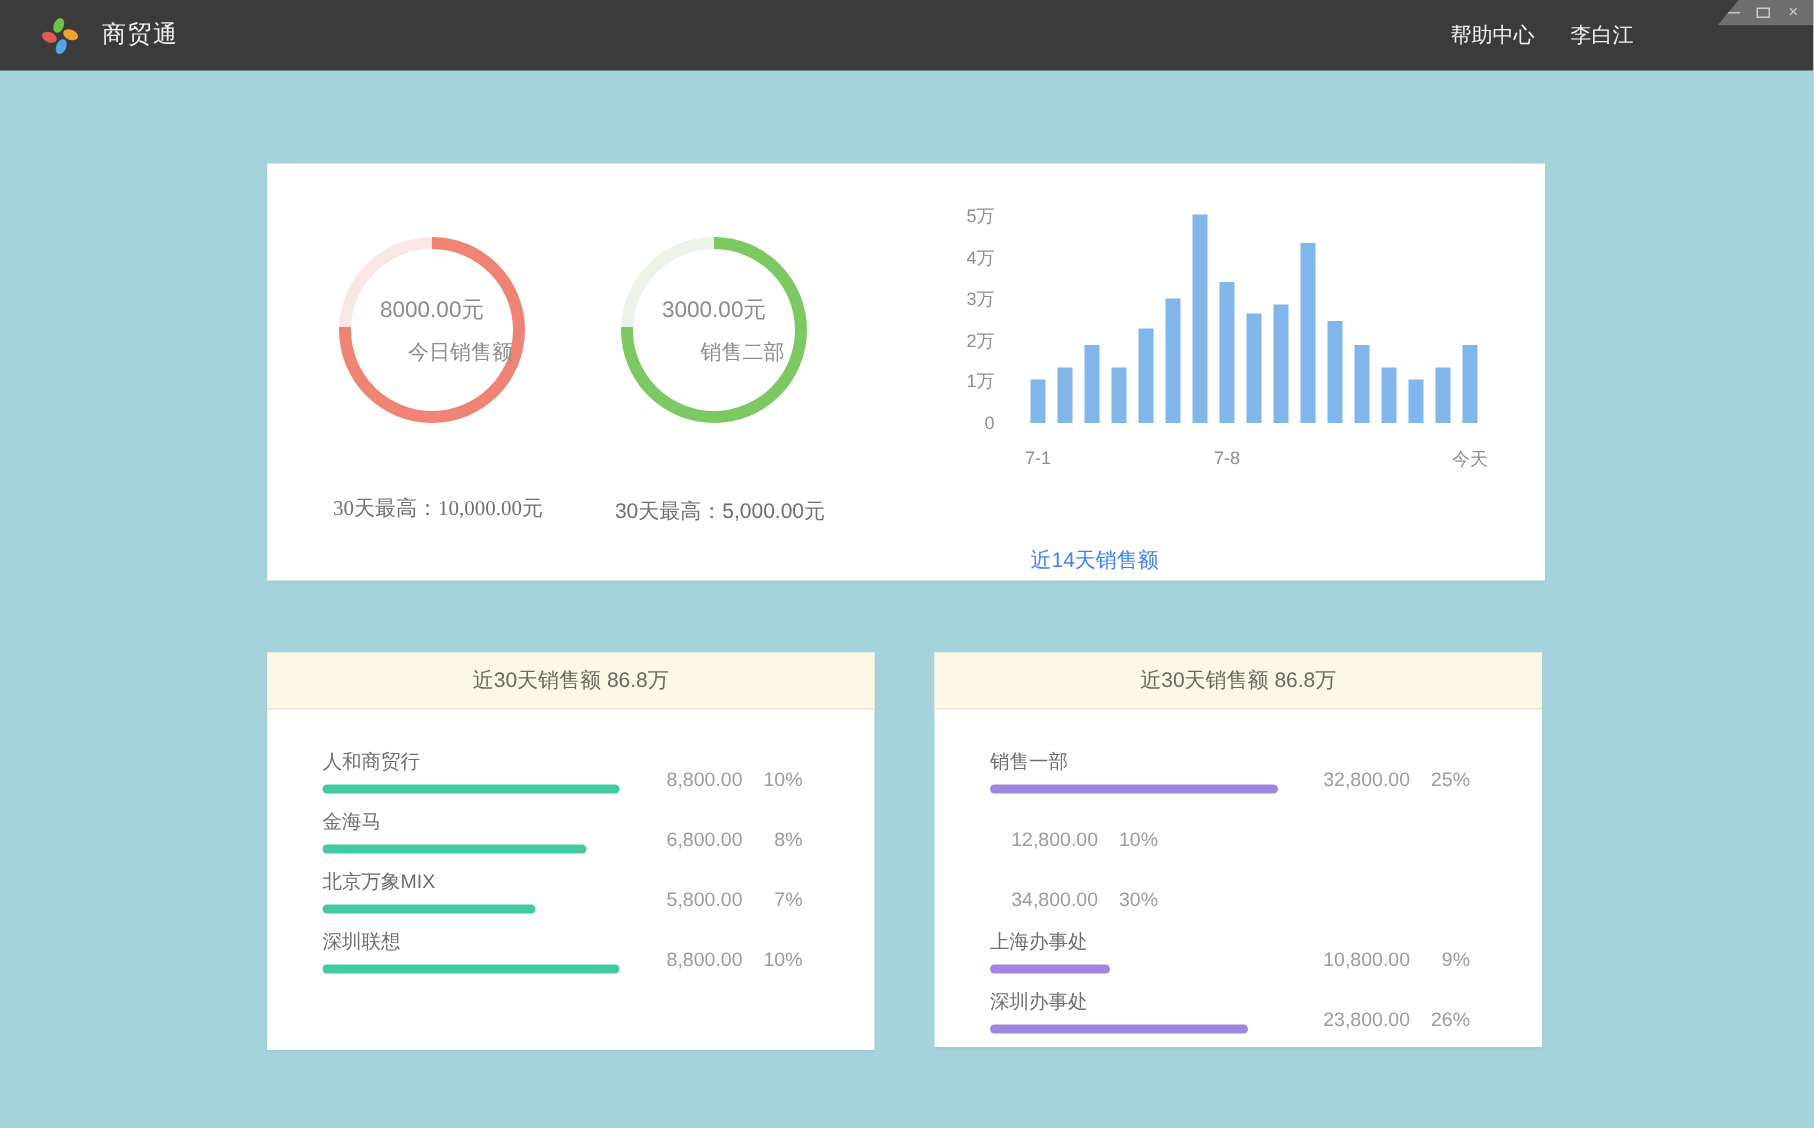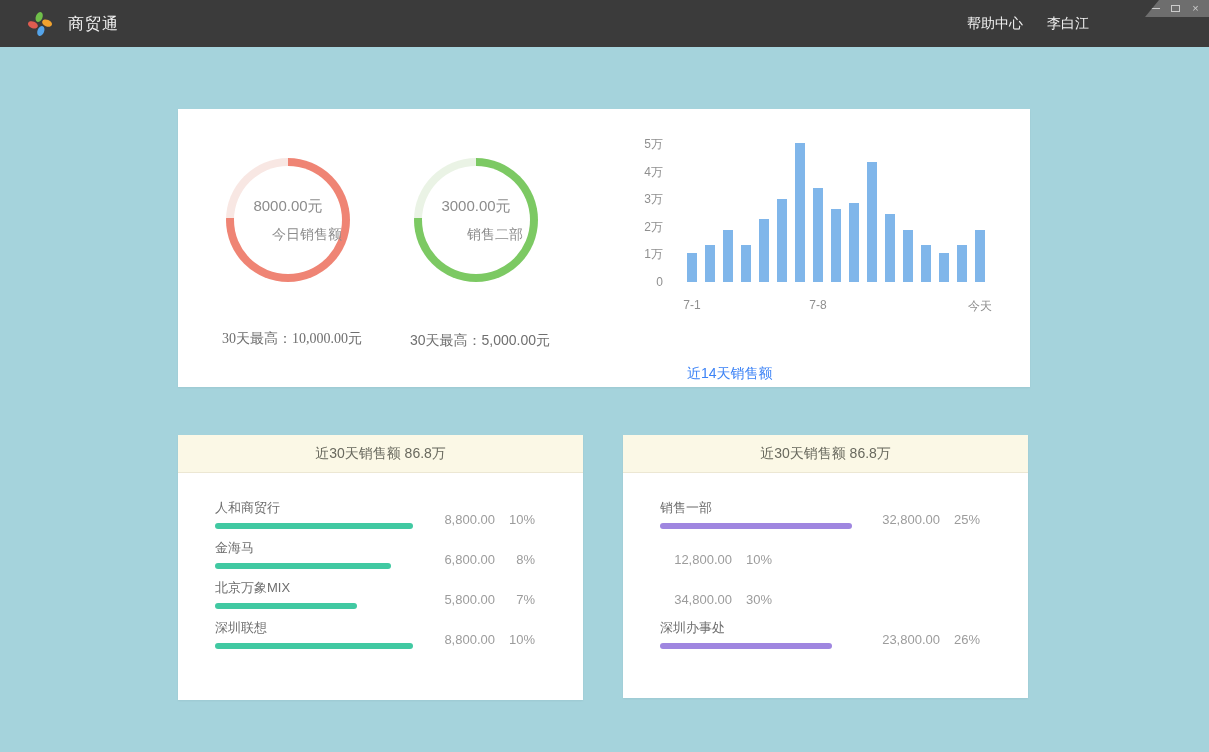--- a/index.html
+++ b/index.html
@@ -222,20 +222,30 @@
         </div>
       </div>
       <div class="row">
         <div class="row-right">
           <span class="row-value">34,800.00</span>
           <span class="row-pct">30%</span>
         </div>
       </div>
       <div class="row">
         <div class="row-left">
+          <div class="row-label">上海办事处</div>
+          <div class="row-bar" style="width: 40%;"></div>
+        </div>
+        <div class="row-right">
+          <span class="row-value">10,800.00</span>
+          <span class="row-pct">9%</span>
+        </div>
+      </div>
+      <div class="row">
+        <div class="row-left">
           <div class="row-label">深圳办事处</div>
           <div class="row-bar" style="width: 86%;"></div>
         </div>
         <div class="row-right">
           <span class="row-value">23,800.00</span>
           <span class="row-pct">26%</span>
         </div>
       </div>
     </div>
   </div>

